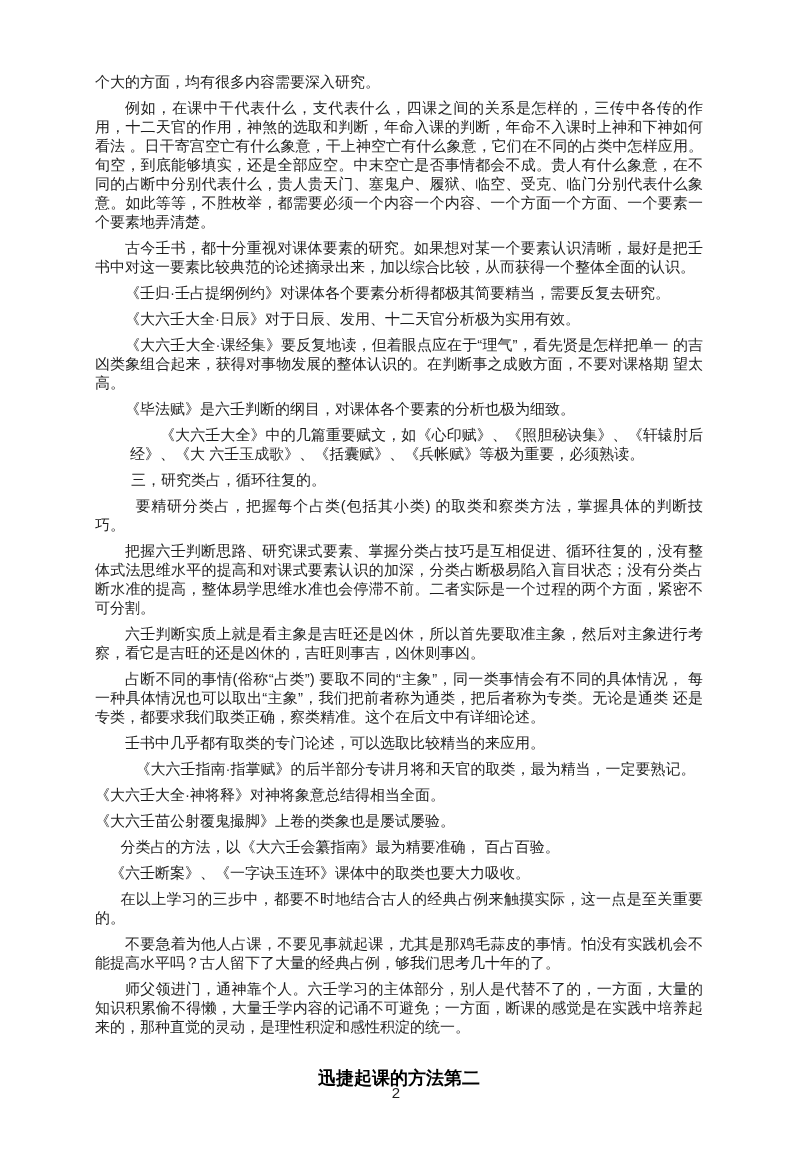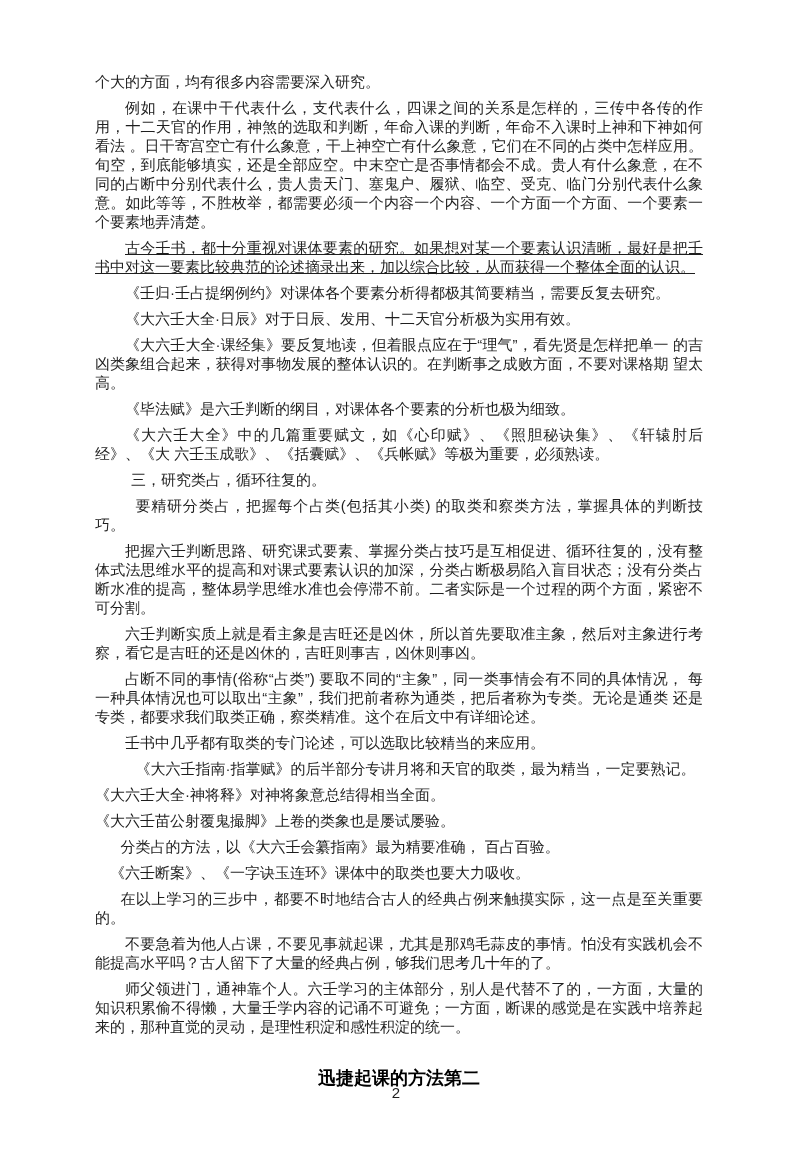--- a/index.html
+++ b/index.html
@@ -41,26 +41,26 @@
     font-size: 15px;
     color: #1e1e1e;
   }
 </style>
 </head>
 <body>
 
 <main class="page-body">
   <p class="para" style="text-indent: 0em;">个大的方面，均有很多内容需要深入研究。</p>
   <p class="para" style="text-indent: 2em;">例如，在课中干代表什么，支代表什么，四课之间的关系是怎样的，三传中各传的作用，十二天官的作用，神煞的选取和判断，年命入课的判断，年命不入课时上神和下神如何看法 。日干寄宫空亡有什么象意，干上神空亡有什么象意，它们在不同的占类中怎样应用。旬空，到底能够填实，还是全部应空。中末空亡是否事情都会不成。贵人有什么象意，在不同的占断中分别代表什么，贵人贵天门、塞鬼户、履狱、临空、受克、临门分别代表什么象意。如此等等，不胜枚举，都需要必须一个内容一个内容、一个方面一个方面、一个要素一个要素地弄清楚。</p>
-  <p class="para" style="text-indent: 2em; text-decoration: underline;">古今壬书，都十分重视对课体要素的研究。如果想对某一个要素认识清晰，最好是把壬书中对这一要素比较典范的论述摘录出来，加以综合比较，从而获得一个整体全面的认识。</p>
+  <p class="para" style="text-indent: 2em;">古今壬书，都十分重视对课体要素的研究。如果想对某一个要素认识清晰，最好是把壬书中对这一要素比较典范的论述摘录出来，加以综合比较，从而获得一个整体全面的认识。</p>
   <p class="para" style="text-indent: 2em;">《壬归·壬占提纲例约》对课体各个要素分析得都极其简要精当，需要反复去研究。</p>
   <p class="para" style="text-indent: 2em;">《大六壬大全·日辰》对于日辰、发用、十二天官分析极为实用有效。</p>
   <p class="para" style="text-indent: 2em;">《大六壬大全·课经集》要反复地读，但着眼点应在于“理气”，看先贤是怎样把单一 的吉凶类象组合起来，获得对事物发展的整体认识的。在判断事之成败方面，不要对课格期 望太高。</p>
   <p class="para" style="text-indent: 2em;">《毕法赋》是六壬判断的纲目，对课体各个要素的分析也极为细致。</p>
-  <p class="para" style="text-indent: 2em;">《大六壬大全》中的几篇重要赋文，如《心印赋》、《照胆秘诀集》、《轩辕肘后经》、《大 六壬玉成歌》、《括囊赋》、《兵帐赋》等极为重要，必须熟读。</p>
+  <p class="para" style="text-indent: 2em; margin-left: 35px;">《大六壬大全》中的几篇重要赋文，如《心印赋》、《照胆秘诀集》、《轩辕肘后经》、《大 六壬玉成歌》、《括囊赋》、《兵帐赋》等极为重要，必须熟读。</p>
   <p class="para" style="text-indent: 2.4em;">三，研究类占，循环往复的。</p>
   <p class="para" style="text-indent: 2.7em;">要精研分类占，把握每个占类(包括其小类) 的取类和察类方法，掌握具体的判断技巧。</p>
   <p class="para" style="text-indent: 2em;">把握六壬判断思路、研究课式要素、掌握分类占技巧是互相促进、循环往复的，没有整体式法思维水平的提高和对课式要素认识的加深，分类占断极易陷入盲目状态；没有分类占断水准的提高，整体易学思维水准也会停滞不前。二者实际是一个过程的两个方面，紧密不可分割。</p>
   <p class="para" style="text-indent: 2em;">六壬判断实质上就是看主象是吉旺还是凶休，所以首先要取准主象，然后对主象进行考察，看它是吉旺的还是凶休的，吉旺则事吉，凶休则事凶。</p>
   <p class="para" style="text-indent: 2em;">占断不同的事情(俗称“占类”) 要取不同的“主象”，同一类事情会有不同的具体情况， 每一种具体情况也可以取出“主象”，我们把前者称为通类，把后者称为专类。无论是通类 还是专类，都要求我们取类正确，察类精准。这个在后文中有详细论述。</p>
   <p class="para" style="text-indent: 2em;">壬书中几乎都有取类的专门论述，可以选取比较精当的来应用。</p>
   <p class="para" style="text-indent: 2.7em;">《大六壬指南·指掌赋》的后半部分专讲月将和天官的取类，最为精当，一定要熟记。</p>
   <p class="para" style="text-indent: 0em;">《大六壬大全·神将释》对神将象意总结得相当全面。</p>
   <p class="para" style="text-indent: 0em;">《大六壬苗公射覆鬼撮脚》上卷的类象也是屡试屡验。</p>
   <p class="para" style="text-indent: 1.7em;">分类占的方法，以《大六壬会纂指南》最为精要准确， 百占百验。</p>

